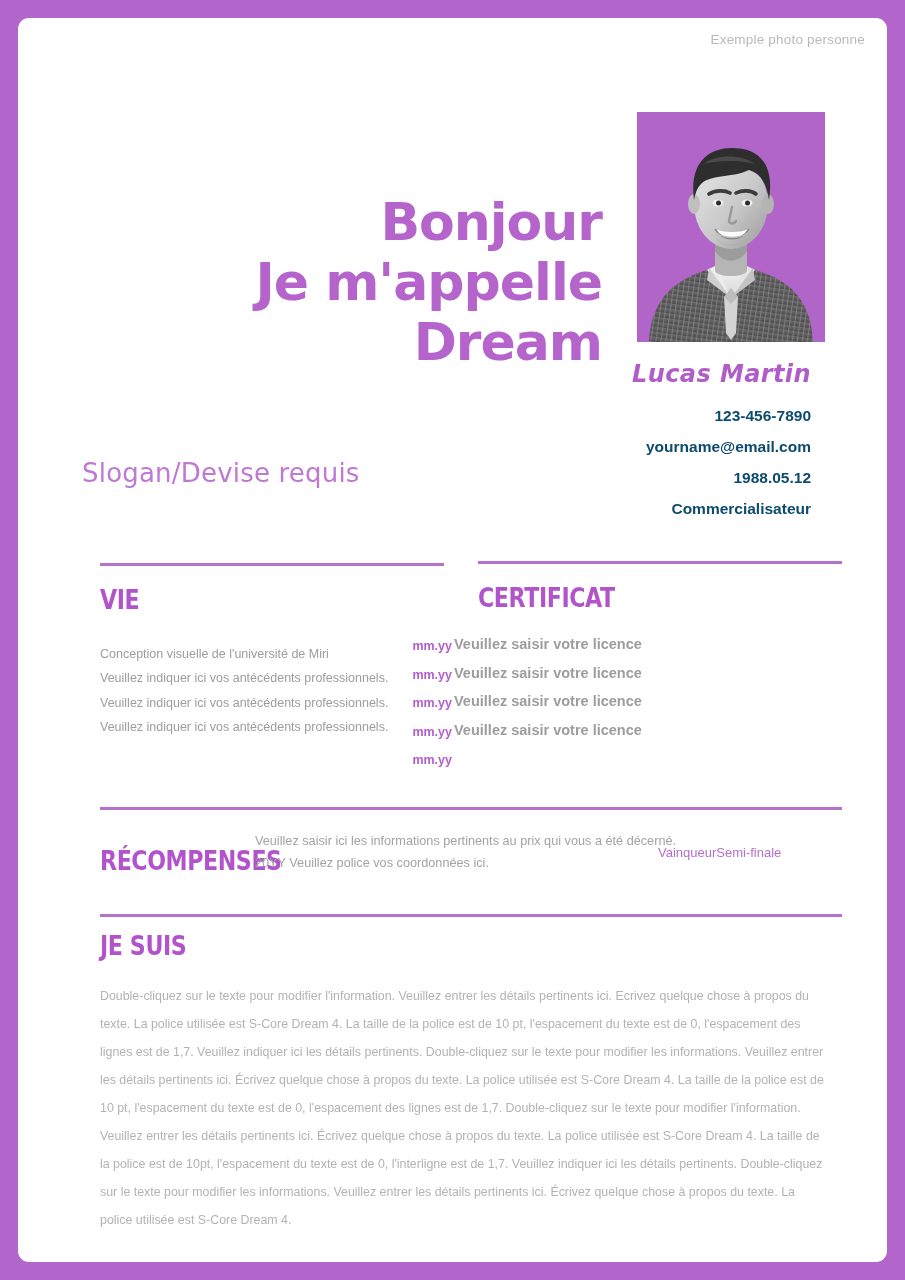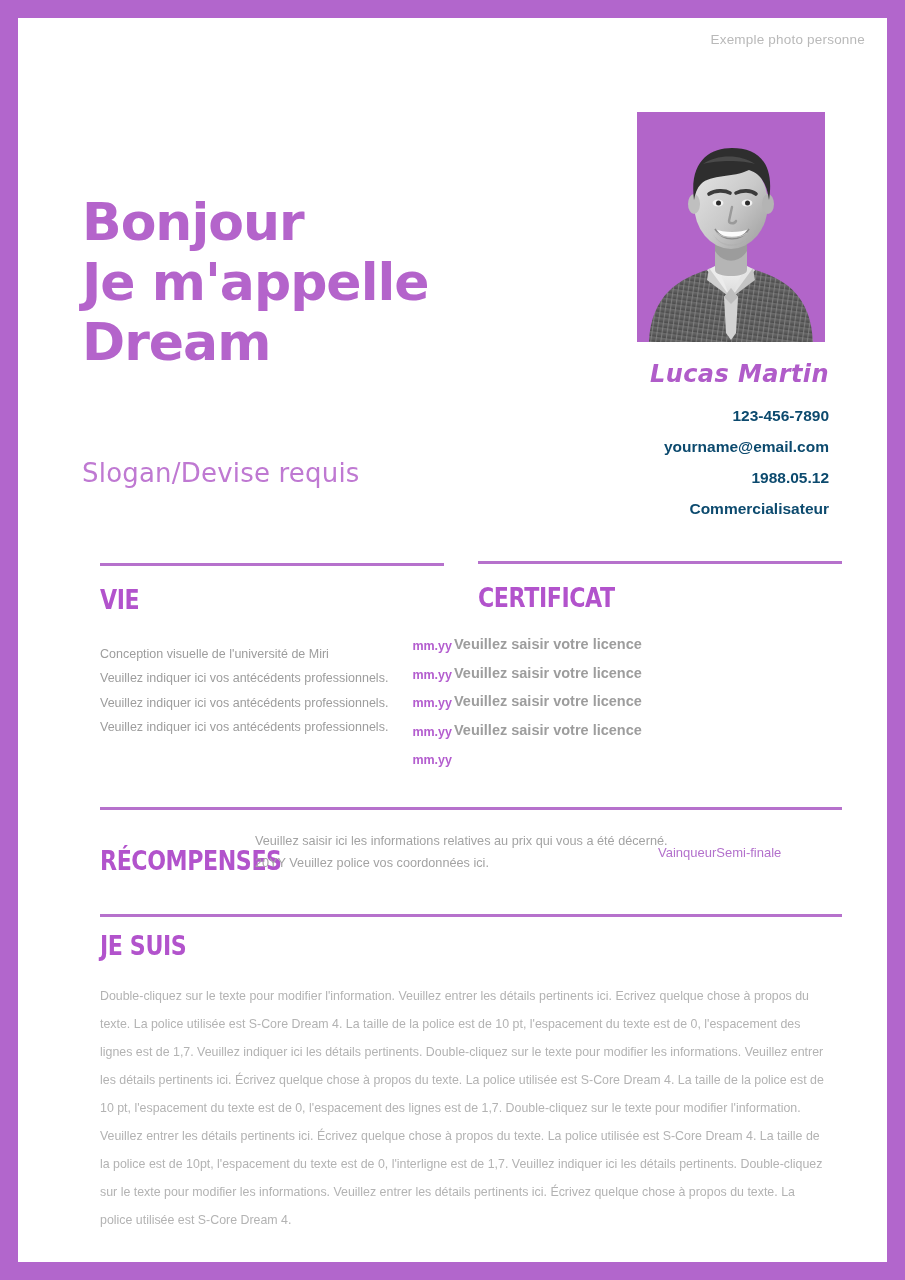--- a/index.html
+++ b/index.html
@@ -23,20 +23,21 @@
     background: #b266cc;
   }
   .page {
     position: absolute;
     left: 18px;
     top: 18px;
     width: 869px;
     height: 1244px;
     background: #ffffff;
     overflow: hidden;
+    border-radius: 11px;
   }
 
   
   .photo-note {
     position: absolute;
     right: 22px;
     top: 14px;
     font-size: 13.5px;
     color: #b9b9b9;
     letter-spacing: .2px;
@@ -52,20 +53,21 @@
   }
   .hero-line {
     display: block;
     font-family: "DejaVu Sans", sans-serif;
     font-weight: 700;
     font-size: 52px;
     line-height: 60px;
     color: #b464cb;
     letter-spacing: -1px;
     white-space: nowrap;
+    text-align: right;
   }
 
   
   .slogan {
     position: absolute;
     left: 64px;
     top: 440px;
     font-family: "DejaVu Sans", sans-serif;
     font-size: 26px;
     color: #bf79d2;
@@ -81,21 +83,21 @@
     width: 188px;
     height: 230px;
     background: #b265c9;
     overflow: hidden;
   }
   .portrait svg { display: block; width: 100%; height: 100%; }
 
   
   .contact {
     position: absolute;
-    right: 58px;
+    right: 76px;
     top: 342px;
     width: 360px;
     text-align: right;
   }
   .contact-name {
     font-family: "DejaVu Sans", sans-serif;
     font-weight: 700;
     font-style: italic;
     font-size: 24px;
     color: #b05cc9;
@@ -327,21 +329,21 @@
   <div class="sec-title t-cert">CERTIFICAT</div>
   <div class="cert-entries">
     <div class="cert-entry">Veuillez saisir votre licence</div>
     <div class="cert-entry">Veuillez saisir votre licence</div>
     <div class="cert-entry">Veuillez saisir votre licence</div>
     <div class="cert-entry">Veuillez saisir votre licence</div>
   </div>
 
   <div class="sec-title t-recomp">RÉCOMPENSES</div>
   <div class="awards-body">
-    <div class="awards-line">Veuillez saisir ici les informations relatives au prix qui vous a été décerné.</div>
+    <div class="awards-line">Veuillez saisir ici les informations pertinents au prix qui vous a été décerné.</div>
     <div class="awards-line">20YY Veuillez police vos coordonnées ici.</div>
   </div>
   <div class="awards-tags">VainqueurSemi-finale</div>
 
   <div class="sec-title t-jesuis">JE SUIS</div>
   <div class="about-body">Double-cliquez sur le texte pour modifier l'information. Veuillez entrer les détails pertinents ici. Ecrivez quelque chose à propos du texte. La police utilisée est S-Core Dream 4. La taille de la police est de 10 pt, l'espacement du texte est de 0, l'espacement des lignes est de 1,7. Veuillez indiquer ici les détails pertinents. Double-cliquez sur le texte pour modifier les informations. Veuillez entrer les détails pertinents ici. Écrivez quelque chose à propos du texte. La police utilisée est S-Core Dream 4. La taille de la police est de 10 pt, l'espacement du texte est de 0, l'espacement des lignes est de 1,7. Double-cliquez sur le texte pour modifier l'information. Veuillez entrer les détails pertinents ici. Écrivez quelque chose à propos du texte. La police utilisée est S-Core Dream 4. La taille de la police est de 10pt, l'espacement du texte est de 0, l'interligne est de 1,7. Veuillez indiquer ici les détails pertinents. Double-cliquez sur le texte pour modifier les informations. Veuillez entrer les détails pertinents ici. Écrivez quelque chose à propos du texte. La police utilisée est S-Core Dream 4.</div>
 
 </div>
 
 </body></html>

